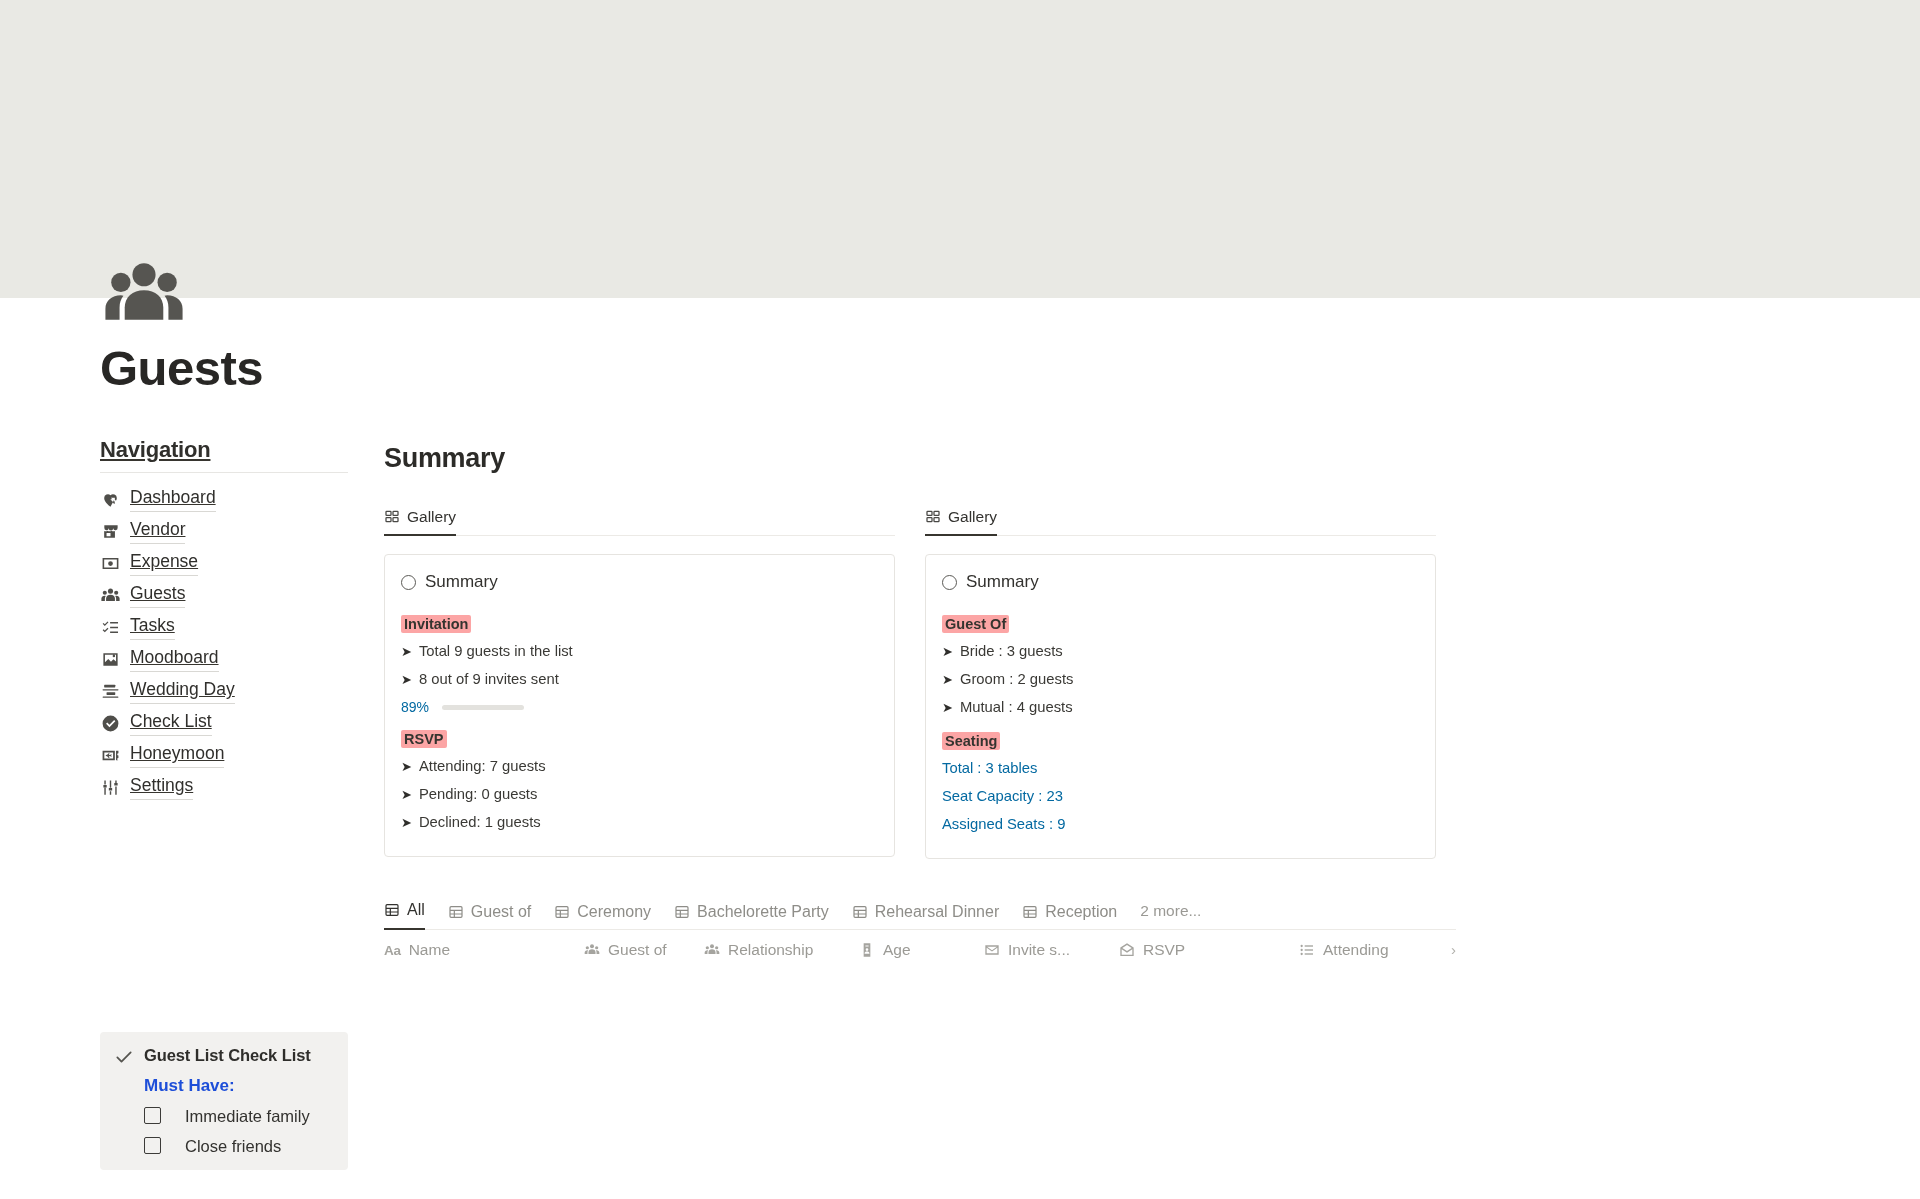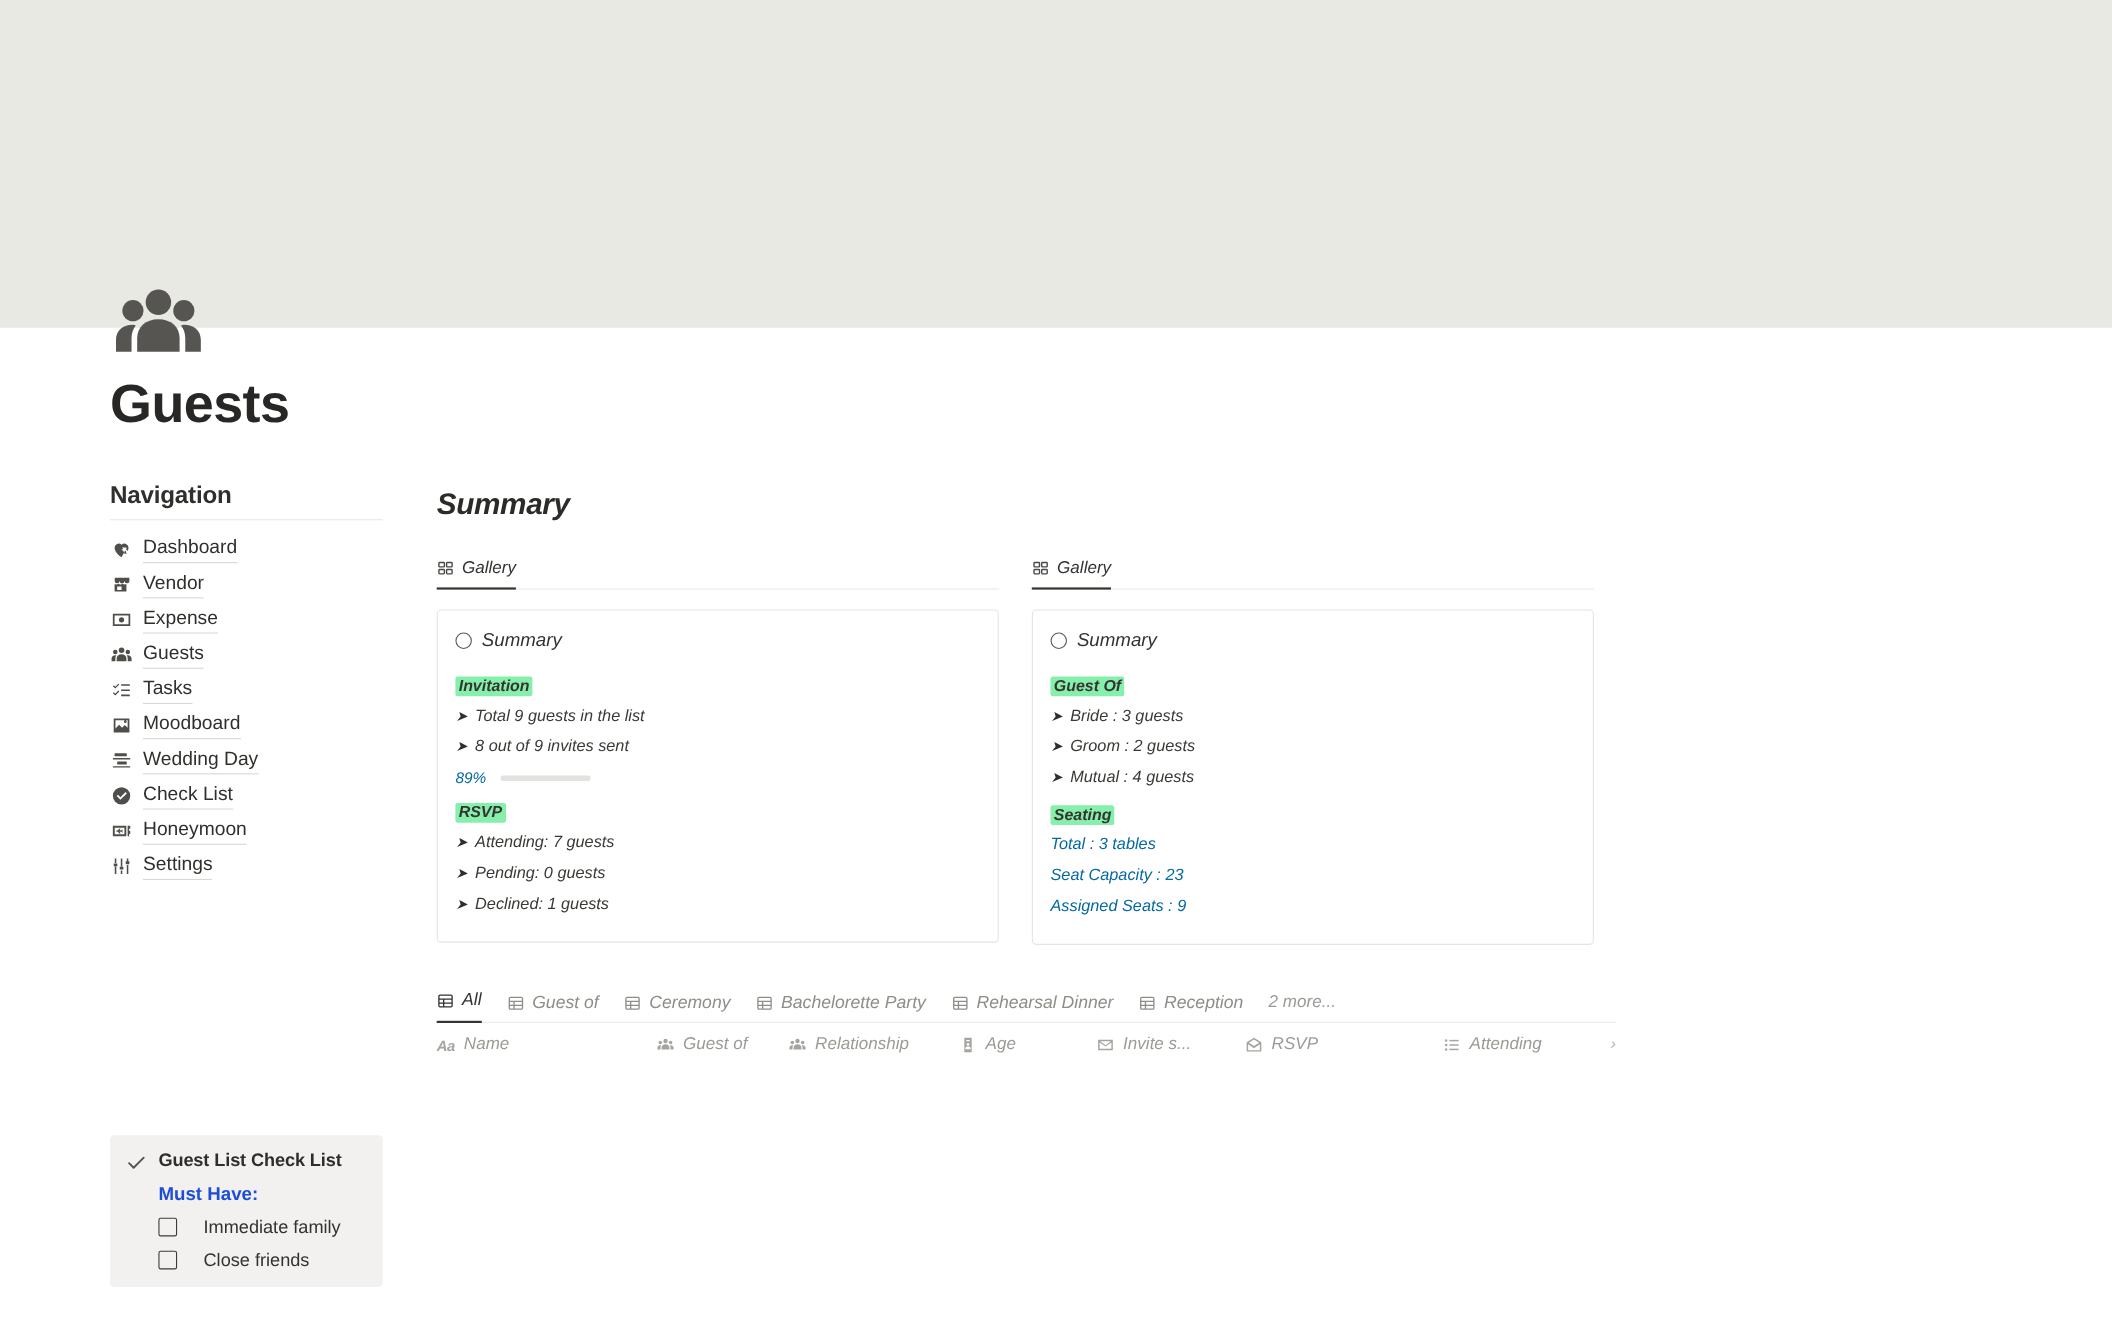--- a/index.html
+++ b/index.html
@@ -34,20 +34,21 @@
     font-size: 49px; font-weight: bold;
     letter-spacing: -0.5px;
     color: #282725;
     line-height: 1.15;
   }
 
   
   .left-col {
     position: absolute; left: 100px; top: 437px;
     width: 248px;
+    text-decoration: underline;
   }
   .nav-heading {
     font-size: 22px; font-weight: bold; color: #302f2c;
     padding-bottom: 9px;
     letter-spacing: -0.2px;
   }
   .nav-divider {
     height: 1px; background: #e7e6e3; width: 248px;
     margin-bottom: 10px;
   }
@@ -103,23 +104,22 @@
   .todo-box {
     width: 17px; height: 17px; flex: 0 0 17px;
     border: 1.6px solid #3c3b38;
     border-radius: 2px;
     background: transparent;
   }
   .todo-label { font-size: 16.5px; color: #33322f; }
 
   
   .main {
-    position: absolute; left: 397px; top: 443px;
+    position: absolute; left: 384px; top: 443px;
     width: 1072px;
-    font-style: italic;
   }
   .section-title {
     font-size: 27px; font-weight: bold; color: #2c2b28;
     letter-spacing: -0.3px;
     margin-bottom: 29px;
   }
 
   
   .gallery-row { display: flex; gap: 30px; margin-top: 28px; }
   .gallery-col { width: 511px; }
@@ -154,21 +154,21 @@
   }
   .card-circle {
     width: 15px; height: 15px; border-radius: 50%;
     border: 1.7px solid #5b5a56;
     flex: 0 0 15px;
   }
   .card-title { font-size: 17px; color: #33322f; }
   .tag {
     display: inline-block;
     font-size: 14.5px; font-weight: bold; color: #35342f;
-    background: #86efac;
+    background: #fca5a5;
     padding: 1px 3px;
     border-radius: 2px;
     margin: 11px 0 4px 0;
   }
   .bullet-line {
     display: flex; align-items: baseline; gap: 7px;
     font-size: 14.8px; color: #3a3935;
     padding: 6px 0;
   }
   .arrow { color: #2f2e2b; font-size: 13px; line-height: 1; }

